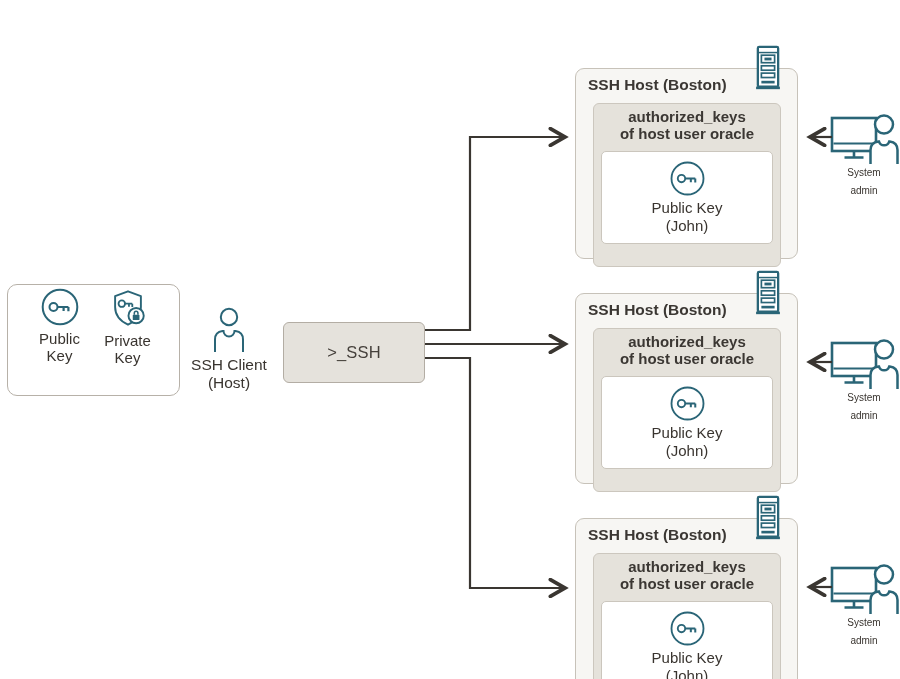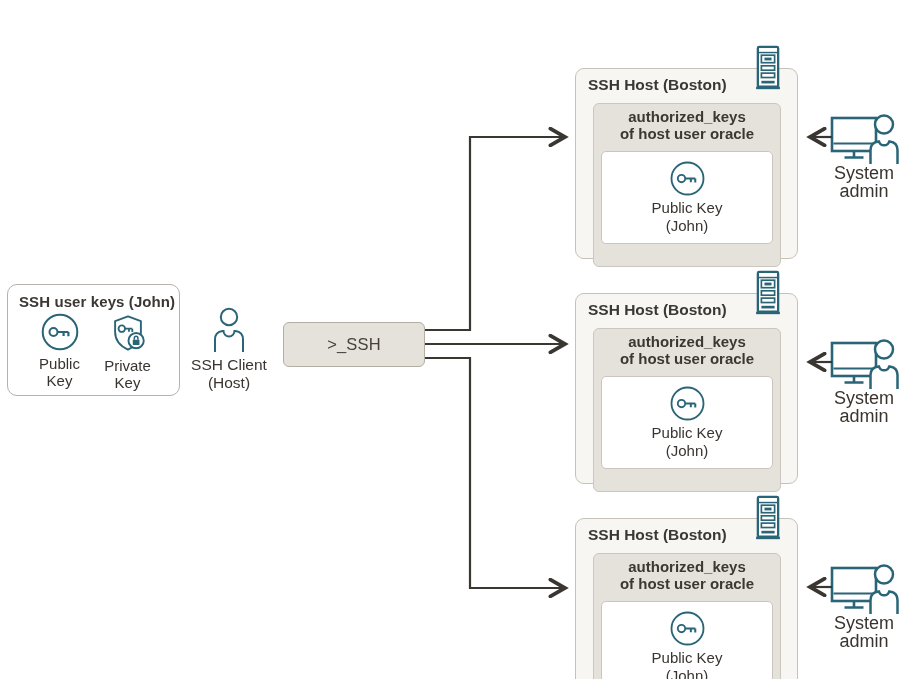--- a/index.html
+++ b/index.html
@@ -40,21 +40,21 @@
   .key-row{display:flex;justify-content:center;gap:0;margin-top:2px;}
   .key-col{width:68px;display:flex;flex-direction:column;align-items:center;}
   .key-col .lbl{font-size:15px;line-height:17px;text-align:center;margin-top:3px;}
 
   
   .ssh-client{left:187px;top:307px;width:84px;display:flex;flex-direction:column;align-items:center;z-index:2;}
   .ssh-client .lbl{font-size:15.5px;line-height:17.5px;text-align:center;margin-top:3px;}
 
   
   .ssh-box{
-    left:283px;top:322px;width:142px;height:45px;background:var(--ssh-fill);
+    left:283px;top:322px;width:142px;height:61px;background:var(--ssh-fill);
     border:1.5px solid var(--ssh-border);border-radius:6px;display:flex;align-items:center;justify-content:center;
     font-size:16.5px;color:#45403b;z-index:2;letter-spacing:.2px;
   }
 
   
   .host{
     width:223px;height:191px;background:var(--host-fill);
     border:1px solid var(--host-border);border-radius:9px;z-index:2;margin-top:40px;
   }
   .host-title{position:absolute;left:12px;top:7px;font-weight:bold;font-size:15.5px;color:var(--title);}
@@ -66,21 +66,21 @@
   .ak-title{font-weight:bold;font-size:15px;line-height:17px;text-align:center;margin-top:4px;color:var(--title);}
   .pk-box{
     position:absolute;left:7px;top:47px;width:172px;height:93px;background:#fff;
     border:1px solid var(--white-border);border-radius:5px;
     display:flex;flex-direction:column;align-items:center;padding-top:8px;
   }
   .pk-box .lbl{font-size:15px;line-height:18px;text-align:center;margin-top:2px;}
 
   
   .admin{width:72px;display:flex;flex-direction:column;align-items:center;z-index:2;}
-  .admin .lbl{font-size:18px;line-height:18px;text-align:center;margin-top:0;}
+  .admin .lbl{font-size:10px;line-height:18px;text-align:center;margin-top:0;}
 </style>
 </head>
 <body>
 
 <div id="canvas">
 
   <svg id="connector-layer">
     <defs>
       <marker id="arrow" viewBox="0 0 10 10" refX="8" refY="5" markerWidth="9.5" markerHeight="9.5" orient="auto-start-reverse">
         <path d="M1 1 L8 5 L1 9" fill="none" stroke="#3a3631" stroke-width="1.8" stroke-linecap="round"></path>
@@ -88,21 +88,20 @@
     </defs>
     <path class="connector" d="M425 330 H470 V137 H565" marker-end="url(#arrow)"></path>
     <path class="connector" d="M425 344 H565" marker-end="url(#arrow)"></path>
     <path class="connector" d="M425 358 H470 V588 H565" marker-end="url(#arrow)"></path>
     <path class="connector" d="M832 137 H810" marker-end="url(#arrow)"></path>
     <path class="connector" d="M832 362 H810" marker-end="url(#arrow)"></path>
     <path class="connector" d="M832 587 H810" marker-end="url(#arrow)"></path>
   </svg>
 
   <div class="abs user-keys-panel">
-    <div class="panel-title">SSH user keys (John)</div>
     <div class="key-row">
       <div class="key-col">
         <span class="icon-slot">
   <svg width="40" height="40" viewBox="0 0 40 40" class="teal" style="color:var(--teal)">
     <circle cx="20" cy="20" r="17.3" fill="none" stroke="currentColor" stroke-width="2"></circle>
     <circle cx="13.5" cy="20" r="4" fill="none" stroke="currentColor" stroke-width="2"></circle>
     <path d="M17.5 20 H28.4 M23.6 20 V24 M28.4 20 V24.3" fill="none" stroke="currentColor" stroke-width="2.2"></path>
   </svg>
 </span>
         <div class="lbl pre">Public

